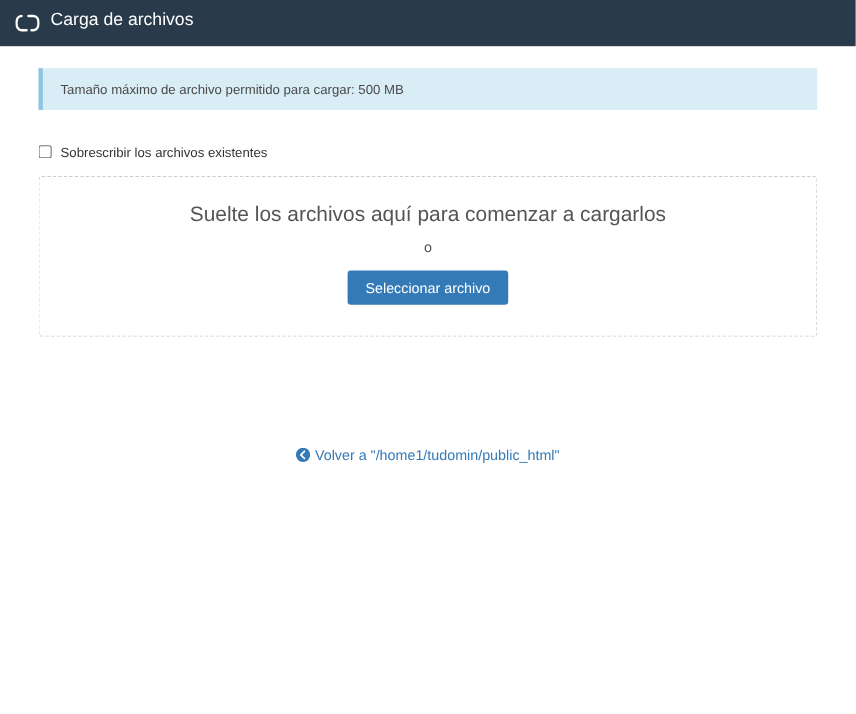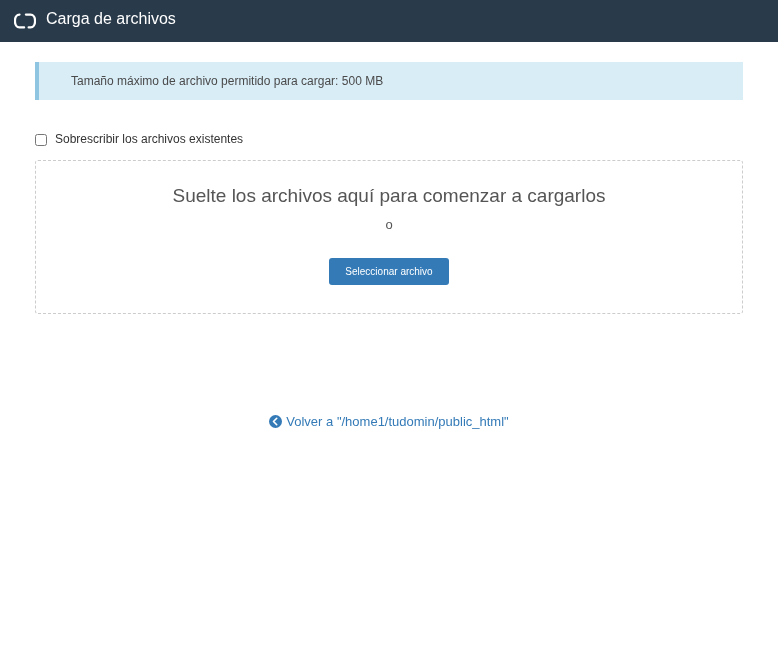--- a/index.html
+++ b/index.html
@@ -39,28 +39,28 @@
     }
     .page-title {
       font-size: 20px;
       color: #333333;
       font-weight: 400;
       margin-bottom: 18px;
     }
     .info-box {
       background: #d9edf7;
       border-left: 4px solid #8fc5e0;
-      padding: 12px 32px;
+      padding: 12px 16px;
       font-size: 12px;
       color: #4a4a4a;
       margin-bottom: 20px;
     }
     .checkbox-row {
       display: flex;
-      align-items: flex-end;
+      align-items: flex-start;
       margin-bottom: 14px;
       margin-top: 32px;
     }
     .checkbox-row input[type="checkbox"] {
       margin-right: 8px;
       width: 12px;
       height: 12px;
     }
     .checkbox-label {
       font-size: 12px;
@@ -80,24 +80,23 @@
     .dropzone-or {
       font-size: 13px;
       color: #555555;
       margin-bottom: 14px;
     }
     .select-button {
       background: #337ab7;
       color: #ffffff;
       border: none;
       padding: 8px 16px;
-      font-size: 10px;
+      font-size: 13px;
       border-radius: 3px;
       cursor: pointer;
-      margin-top: 12px;
     }
     .return-link-wrap {
       text-align: center;
       margin-top: 100px;
     }
     .return-link {
       color: #337ab7;
       font-size: 13px;
       text-decoration: none;
       display: inline-flex;

